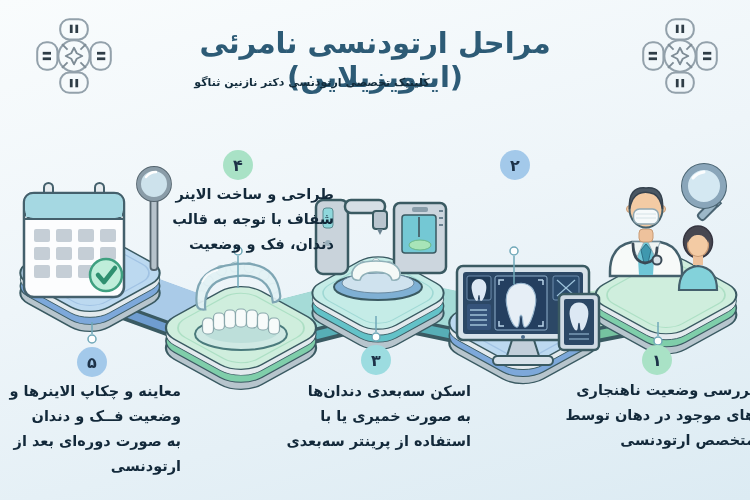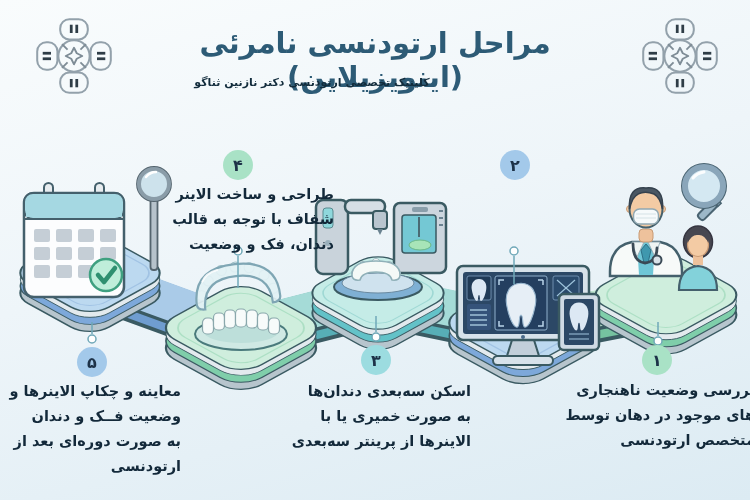--- a/index.html
+++ b/index.html
@@ -362,21 +362,21 @@
   <div class="badge s2" style="background-color: rgb(163, 201, 234);">۲</div>
   <div class="badge s3" style="background-color: rgb(156, 220, 224);">۳</div>
   <div class="badge s4" style="background-color: rgb(169, 226, 198);">۴</div>
   <div class="badge s5" style="background-color: rgb(163, 201, 234);">۵</div>
 
   <div class="stage-label s1" dir="rtl">بررسی وضعیت ناهنجاری
 های موجود در دهان توسط
 متخصص ارتودنسی</div>
   <div class="stage-label s3" dir="rtl">اسکن سه‌بعدی دندان‌ها
 به صورت خمیری یا با
-الاینرها از پرینتر سه‌بعدی</div>
+استفاده از پرینتر سه‌بعدی</div>
   <div class="stage-label s4" dir="rtl">طراحی و ساخت الاینر
 شفاف با توجه به قالب
 دندان، فک و وضعیت</div>
   <div class="stage-label s5" dir="rtl">معاینه و چکاپ الاینرها و
 وضعیت فــک و دندان
 به صورت دوره‌ای بعد از
 ارتودنسی</div>
 
 </div>
 

